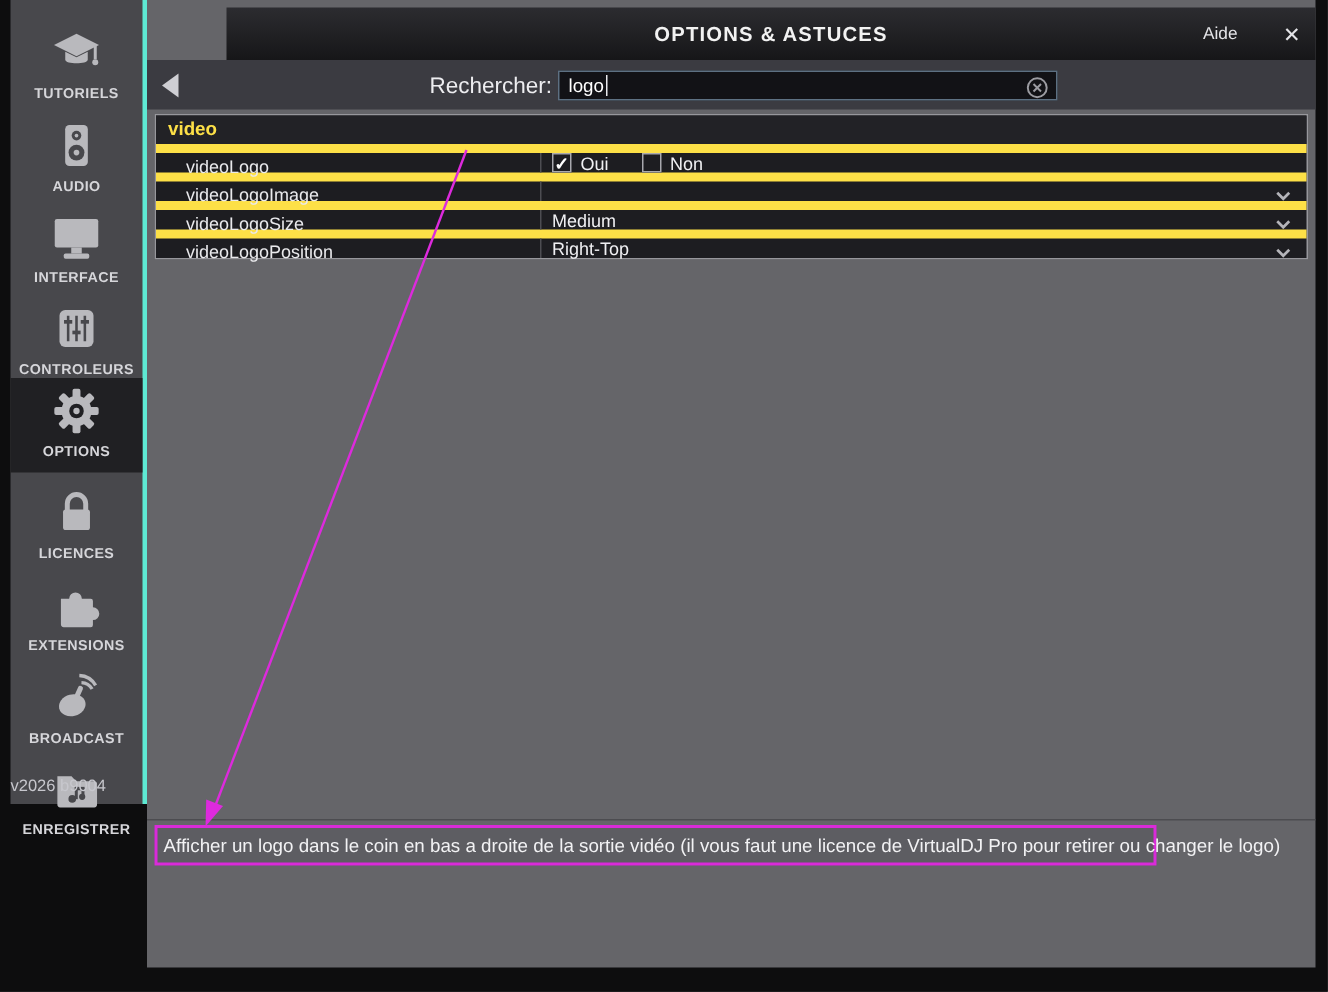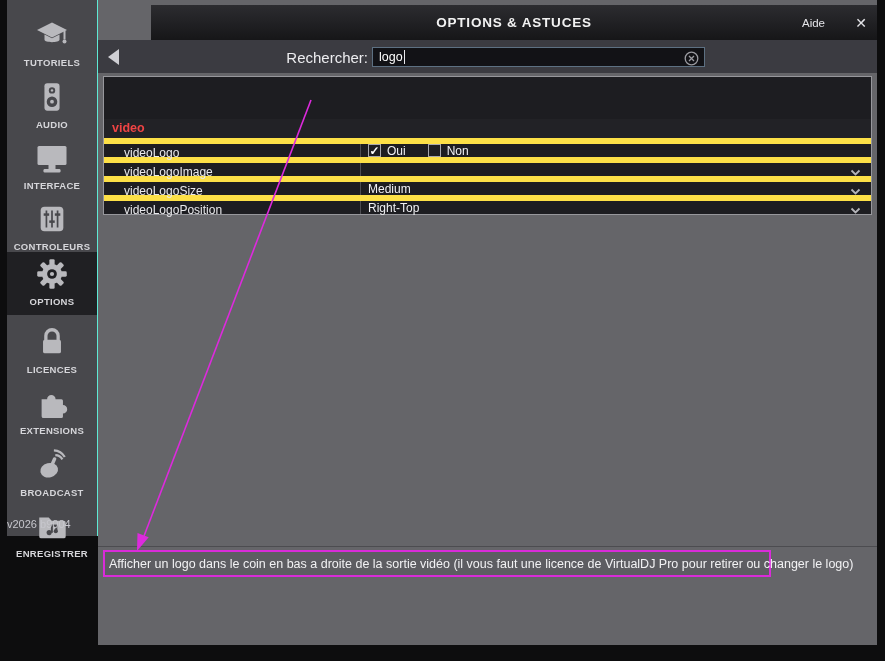--- a/index.html
+++ b/index.html
@@ -1,20 +1,20 @@
 <!DOCTYPE html>
 <html><head>
 <meta charset="utf-8">
 <style>
   html,body{margin:0;padding:0;background:#0d0d0e;}
   *{box-sizing:border-box;font-family:"Liberation Sans",sans-serif;}
   .stage{position:relative;width:885px;height:661px;background:#0d0d0e;overflow:hidden;}
 
   
-  .sidebar{position:absolute;left:7px;top:0;width:91px;height:536px;background:#48484c;border-right:1px solid #5eead4;}
+  .sidebar{position:absolute;left:7px;top:0;width:91px;height:536px;background:#48484c;border-right:3px solid #5eead4;}
   .side-item{position:absolute;left:0;width:100%;height:58px;display:flex;flex-direction:column;align-items:center;justify-content:flex-end;cursor:pointer;}
   .side-item .ic{height:40px;display:flex;align-items:center;justify-content:center;}
   .side-item .lb{font-size:9.5px;font-weight:bold;color:#d6d6da;letter-spacing:.3px;margin-top:2px;white-space:nowrap;}
   .side-item.selected{background:#202023;height:63px;padding-bottom:8px;}
   .version{position:absolute;left:0;bottom:6px;width:100%;text-align:left;font-size:11px;color:#c7c7cd;}
   svg .fg{fill:#b9b9bd;} svg .bg{fill:#48484c;} svg .sbg{fill:#202023;}
   svg .st{stroke:#b9b9bd;fill:none;}
 
   
   .main{position:absolute;left:98px;top:0;width:779px;height:645px;background:#656569;}
@@ -25,21 +25,21 @@
 
   .searchrow{position:absolute;left:0;right:0;top:40px;height:33px;background:#3b3b41;}
   .backarrow{position:absolute;left:10px;top:9px;width:0;height:0;border-top:8px solid transparent;border-bottom:8px solid transparent;border-right:11px solid #cfcfd4;cursor:pointer;}
   .searchlabel{position:absolute;right:509px;top:9px;font-size:15px;color:#ededf0;}
   .searchbox{position:absolute;left:274px;top:7px;width:333px;height:20px;background:#121216;border:1px solid #5d7082;display:flex;align-items:center;padding:0 6px;color:#fff;font-size:12.5px;}
   .caret{display:inline-block;width:1.5px;height:14px;background:#e8e8ec;margin-left:1px;}
   .clearbtn{position:absolute;right:5px;top:2.5px;cursor:pointer;line-height:0;}
 
   
   .settings{position:absolute;left:5px;top:76px;width:769px;border:1px solid #97979c;background:#1d1d21;}
-  .grouprow{height:19px;line-height:19px;padding-left:8px;color:#ef4444;font-weight:bold;font-size:12.5px;background:#222226;margin-top:42px;}
+  .grouprow{height:19px;line-height:19px;padding-left:8px;color:#fde047;font-weight:bold;font-size:12.5px;background:#222226;}
   .srow{display:flex;height:19px;border-top:6px solid #fde047;}
   .srow .cname{width:257px;padding-left:20px;line-height:18px;font-size:12px;color:#e9e9ec;border-right:1px solid #4d4d52;}
   .srow .cval{flex:1;position:relative;display:flex;align-items:center;padding-left:7px;font-size:12px;color:#f0f0f3;}
   .chk{width:13px;height:13px;border:1.5px solid #a8a8ae;background:#1d1d21;margin-right:6px;display:flex;align-items:center;justify-content:center;cursor:pointer;}
   .chk .mark{color:#fff;font-size:12px;font-weight:bold;line-height:1;}
   .chk + .optlabel{margin-right:22px;}
   .chev{position:absolute;right:10px;top:6px;cursor:pointer;line-height:0;}
 
   
   .desc-sep{position:absolute;left:0;right:0;top:546px;height:1px;background:#4c4c50;}

